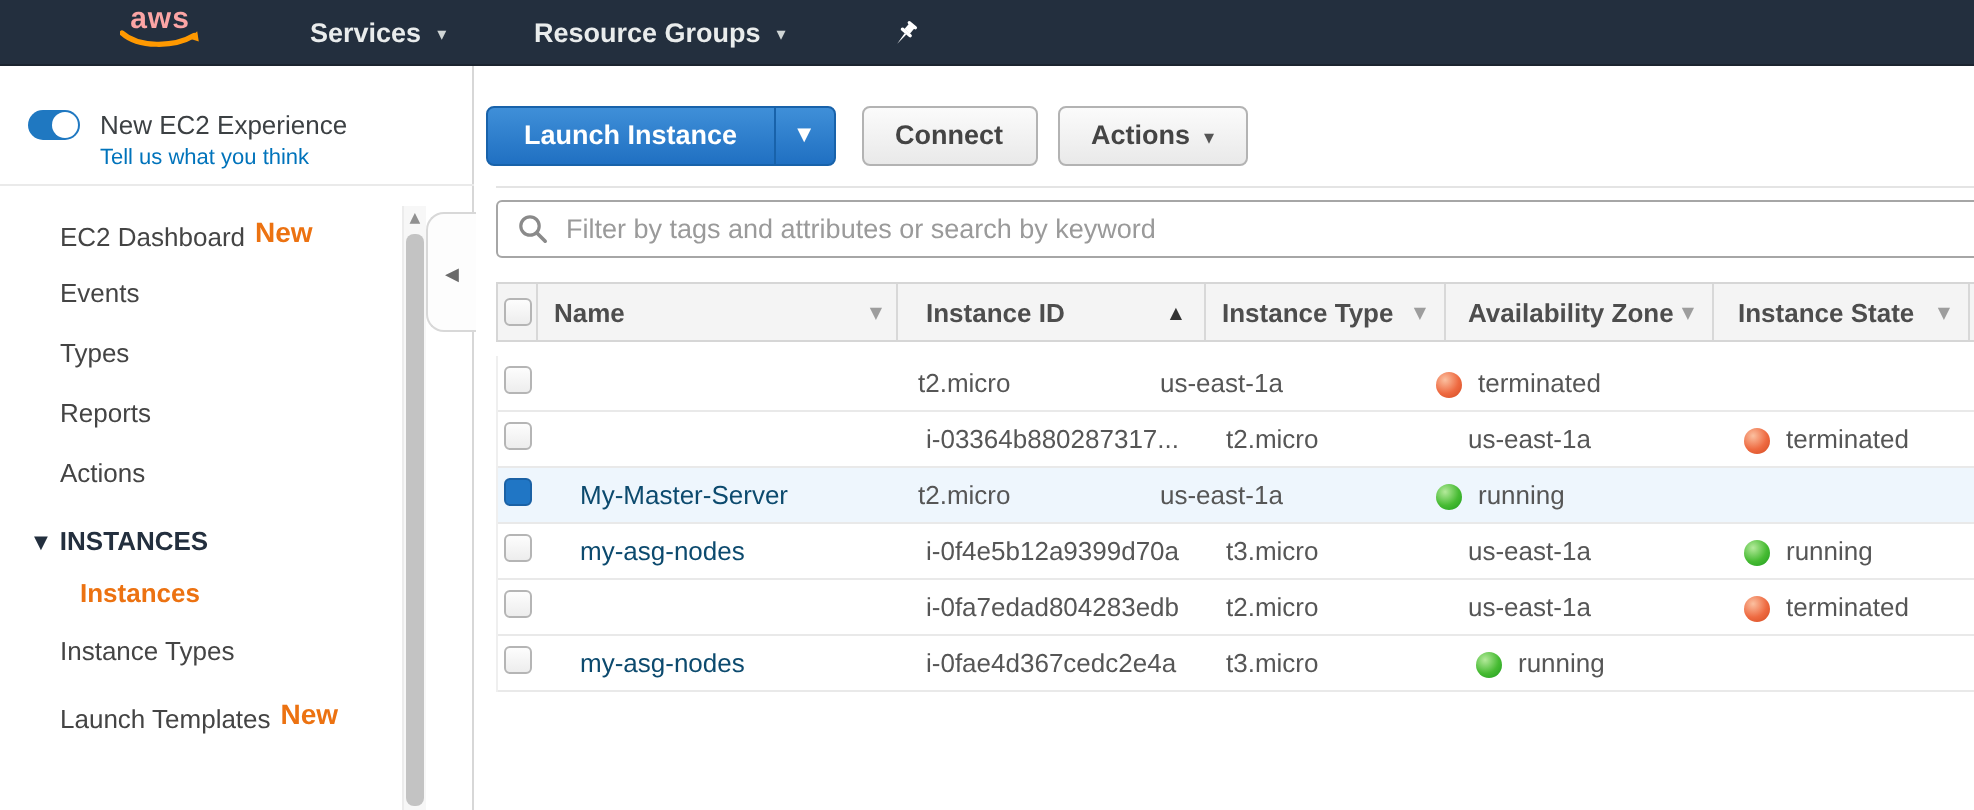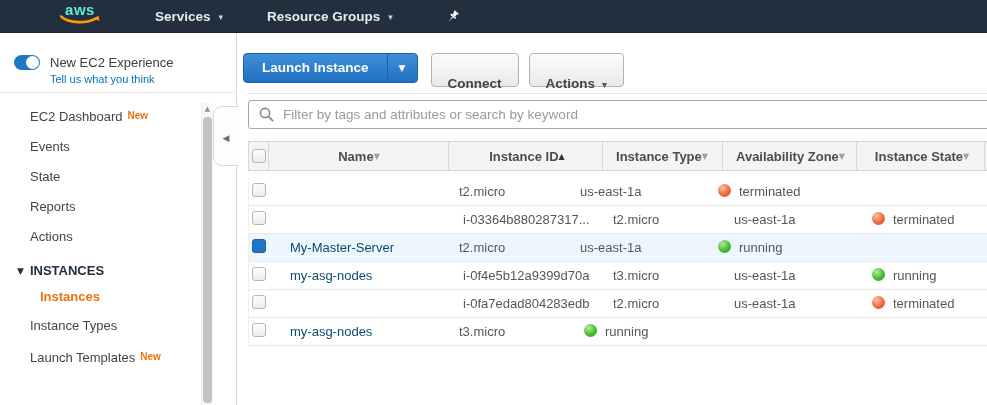--- a/index.html
+++ b/index.html
@@ -2,68 +2,68 @@
 <html><head>
 <meta charset="utf-8">
 <style>
   *{margin:0;padding:0;box-sizing:border-box}
   html,body{width:987px;height:405px;overflow:hidden;background:#fff;
     font-family:"Liberation Sans","DejaVu Sans",sans-serif;}
 
   
   .topnav{position:absolute;left:0;top:0;width:987px;height:33px;background:#232f3e;border-bottom:1px solid #1b242f}
   .aws-logo{position:absolute;left:57px;top:2px;width:46px;text-align:center;cursor:pointer}
-  .aws-text{display:block;color:#5eead4;font-weight:bold;font-size:15px;line-height:16px;letter-spacing:.5px}
+  .aws-text{display:block;color:#fca5a5;font-weight:bold;font-size:15px;line-height:16px;letter-spacing:.5px}
   .aws-smile{display:block;margin:-3px auto 0}
   .nav-item{position:absolute;top:0;height:33px;line-height:33px;color:#e9ecec;font-size:13.5px;font-weight:bold;cursor:pointer;white-space:nowrap}
   .nav-caret{font-family:"DejaVu Sans",sans-serif;font-size:9px;color:#cfd5d5;margin-left:8px;position:relative;top:-1px}
   .nav-services{left:155px}
   .nav-rg{left:267px}
   .nav-pin{position:absolute;left:445px;top:9px;cursor:pointer}
 
   
   .sidebar{position:absolute;left:0;top:33px;width:237px;height:372px;background:#fff;border-right:1px solid #d7d7d7}
   .toggle{position:absolute;left:14px;top:22px;width:26px;height:15px;border-radius:8px;background:#1f78c1;cursor:pointer}
   .toggle-knob{position:absolute;right:1px;top:1px;width:13px;height:13px;border-radius:50%;background:#fff}
   .toggle-label{position:absolute;left:50px;top:22px;font-size:13px;line-height:16px;color:#3c4043}
   .feedback{position:absolute;left:50px;top:40px;font-size:11px;color:#0073bb;text-decoration:none;cursor:pointer}
   .side-divider{position:absolute;left:0;top:59px;width:237px;border-top:1px solid #eaeaea}
   .side-item{position:absolute;left:30px;height:20px;line-height:20px;font-size:13px;color:#444;cursor:pointer;white-space:nowrap}
   .side-item.active{left:40px;color:#ec7211;font-weight:bold}
-  .badge-new{font-size:10px;color:#ec7211;font-weight:bold;margin-left:5px;vertical-align:2px}
+  .badge-new{font-size:14px;color:#ec7211;font-weight:bold;margin-left:5px;vertical-align:2px}
   .side-section{position:absolute;left:17px;height:20px;line-height:20px;font-size:13px;font-weight:bold;color:#232f3e;cursor:pointer;white-space:nowrap}
   .sec-caret{font-family:"DejaVu Sans",sans-serif;font-size:9px;margin-right:6px;position:relative;top:-1px;color:#232f3e}
 
   .scrollbar{position:absolute;left:201px;top:70px;width:12px;height:302px;background:#f7f7f7;border-left:1px solid #ececec;cursor:pointer}
   .scroll-up{display:block;width:100%;text-align:center;font-family:"DejaVu Sans",sans-serif;font-size:7px;color:#909090;line-height:13px}
   .scroll-thumb{position:absolute;left:1px;top:14px;width:9px;height:286px;background:#c3c3c3;border-radius:4px;cursor:pointer}
 
   .collapse-tab{position:absolute;left:213px;top:106px;width:25px;height:60px;background:#fdfdfd;border:1px solid #d8d8d8;border-right:none;border-radius:9px 0 0 9px;z-index:5;text-align:center;line-height:58px;cursor:pointer}
   .collapse-glyph{font-family:"DejaVu Sans",sans-serif;font-size:9px;color:#6b6b6b}
 
   
   .main{position:absolute;left:237px;top:33px;width:750px;height:372px;background:#fff;overflow:hidden}
   .toolbar{position:absolute;left:6px;top:20px;height:30px;display:flex}
   .btn-launch{display:flex;height:30px;border:1px solid #1862aa;border-radius:4px;overflow:hidden;background:linear-gradient(#3f8fd8,#2070c2);color:#fff;font-weight:bold;font-size:13.5px;cursor:pointer}
   .btn-launch-main{padding:0 18px;line-height:28px}
   .btn-launch-arrow{width:30px;border-left:1px solid #1862aa;text-align:center;line-height:28px;font-family:"DejaVu Sans",sans-serif;font-size:9px;cursor:pointer}
-  .btn{height:30px;border:1px solid #b3b3b3;border-radius:4px;background:linear-gradient(#fbfbfb,#e9e9e9);color:#444;font-weight:bold;font-size:13.5px;line-height:28px;padding:16px 16px;cursor:pointer;white-space:nowrap}
+  .btn{height:30px;border:1px solid #b3b3b3;border-radius:4px;background:linear-gradient(#fbfbfb,#e9e9e9);color:#444;font-weight:bold;font-size:13.5px;line-height:28px;padding:0 16px;cursor:pointer;white-space:nowrap}
   .btn-connect{margin-left:13px}
   .btn-actions{margin-left:10px}
   .btn-caret{font-family:"DejaVu Sans",sans-serif;font-size:10px;color:#555;margin-left:7px}
   .toolbar-divider{position:absolute;left:11px;top:60px;width:739px;border-top:1px solid #e4e4e4}
 
   .filterbar{position:absolute;left:11px;top:67px;width:745px;height:29px;border:1px solid #a6a6a6;border-radius:3px;background:#fff;display:flex;align-items:center}
   .search-icon{margin:0 8px 0 9px;flex:0 0 auto;display:block}
   .filter-input{border:none;outline:none;flex:1;height:25px;font-size:13.5px;color:#444;font-family:"Liberation Sans","DejaVu Sans",sans-serif}
   .filter-input::placeholder{color:#9a9a9a}
 
   .tablewrap{position:absolute;left:11px;top:108px;width:739px;overflow:hidden}
   .thead{display:flex;width:816px;height:30px;background:#f4f4f4;border:1px solid #d6d6d6;border-right:none}
-  .th{display:flex;align-items:center;justify-content:center;height:28px;font-size:13px;font-weight:bold;color:#4d4d4d;border-right:1px solid #d8d8d8;cursor:pointer}
+  .th{display:flex;align-items:center;justify-content:space-between;height:28px;font-size:13px;font-weight:bold;color:#4d4d4d;border-right:1px solid #d8d8d8;cursor:pointer}
   .sort{font-family:"DejaVu Sans",sans-serif;font-size:8px;color:#9d9d9d}
   .sort.active{color:#333}
   .w0{width:20px;flex:0 0 20px;justify-content:flex-start}
   .w1{width:180px;flex:0 0 180px}
   .w2{width:154px;flex:0 0 154px}
   .w3{width:120px;flex:0 0 120px}
   .w4{width:134px;flex:0 0 134px}
   .w5{width:128px;flex:0 0 128px}
   .w6{width:80px;flex:0 0 80px}
   .th.w1{padding:0 7px 0 8px}
@@ -72,21 +72,21 @@
   .th.w4{padding:0 9px 0 11px}
   .th.w5{padding:0 9px 0 12px}
   .tbody{width:816px;margin-top:7px;border-left:1px solid #efefef}
   .tr{display:flex;align-items:center;width:816px;height:28px;background:#fff;border-bottom:1px solid #e9e9e9;font-size:13px;color:#565656;cursor:pointer}
   .tr.selected{background:#eef6fd}
   .td{white-space:nowrap;overflow:hidden}
   .td.w1{padding-left:21px;color:#0c4a6e}
   .td.w2{padding-left:14px}
   .td.w3{padding-left:10px}
   .td.w4{padding-left:11px}
-  .td.w5{display:flex;align-items:flex-start;padding-left:15px}
+  .td.w5{display:flex;align-items:flex-end;padding-left:15px}
   .cb{display:inline-block;width:14px;height:14px;border:1px solid #b5b5b5;border-radius:3px;background:linear-gradient(#fdfdfd,#ededed);margin-left:3px;cursor:pointer}
   .cb.checked{background:#2076c5;border-color:#1a61a5}
   .dot{width:13px;height:13px;border-radius:50%;margin-right:8px;flex:0 0 auto}
   .dot.red{background:radial-gradient(circle at 35% 30%,#fbc0a0,#ee6a41 55%,#d34a20)}
   .dot.green{background:radial-gradient(circle at 35% 30%,#b4ea9b,#47bb33 55%,#1d9c1d)}
 </style>
 </head>
 <body>
 
 <div class="topnav">
@@ -121,21 +121,21 @@
   <a class="feedback">Tell us what you think</a>
   <div class="side-divider"></div>
 
   <div class="side-item" style="top:73px">
     <span>EC2 Dashboard</span><span class="badge-new">New</span>
   </div>
   <div class="side-item" style="top:104px">
     <span>Events</span>
   </div>
   <div class="side-item" style="top:134px">
-    <span>State</span>
+    <span>Types</span>
   </div>
   <div class="side-item" style="top:164px">
     <span>Reports</span>
   </div>
   <div class="side-item" style="top:194px">
     <span>Actions</span>
   </div>
 
   <div class="side-section" style="top:228px">
     <span class="sec-caret">▼</span><span>INSTANCES</span>
@@ -268,20 +268,21 @@
         <div class="td w4">us-east-1a</div>
         <div class="td w5">
             <span class="dot red"></span>
             <span>terminated</span>
           </div>
       </div>
 
       <div class="tr">
         <div class="td w0"><span class="cb"></span></div>
         <div class="td w1">my-asg-nodes</div>
+        <div class="td w2">i-0fae4d367cedc2e4a</div>
         <div class="td w3">t3.micro</div>
         <div class="td w5">
             <span class="dot green"></span>
             <span>running</span>
           </div>
       </div>
 
     </div>
   </div>
 </div>

